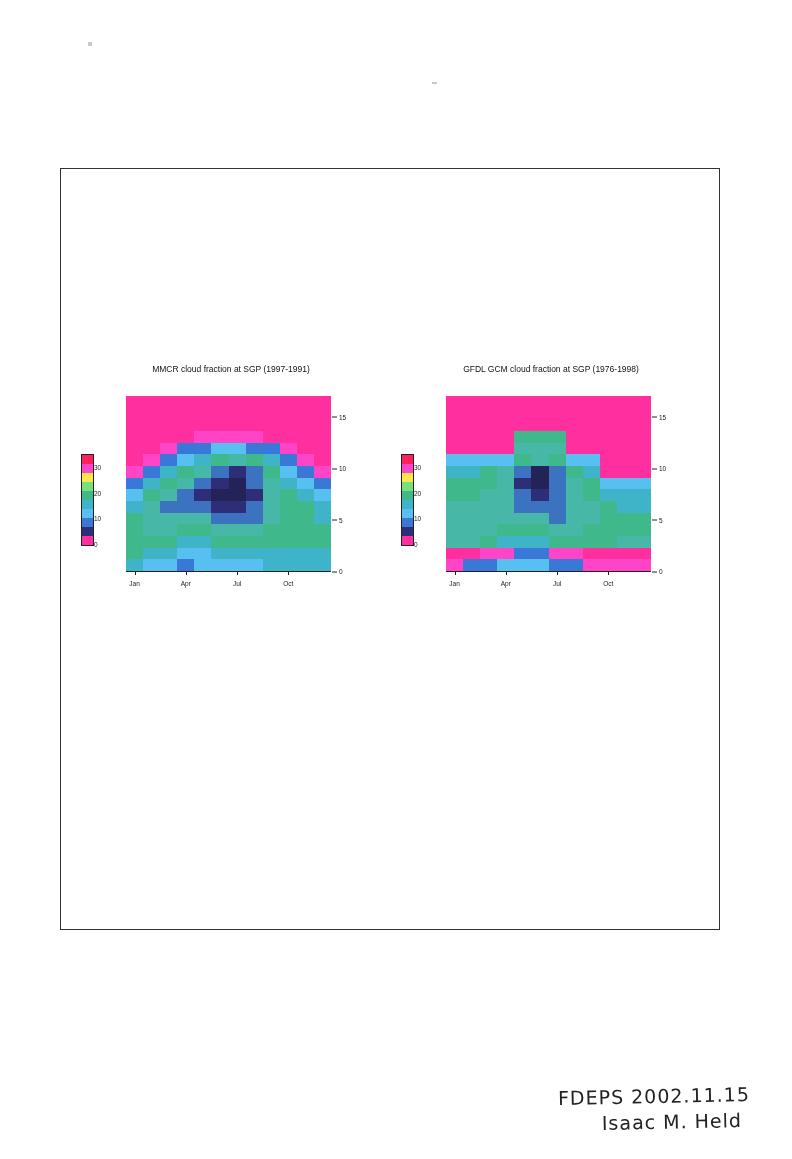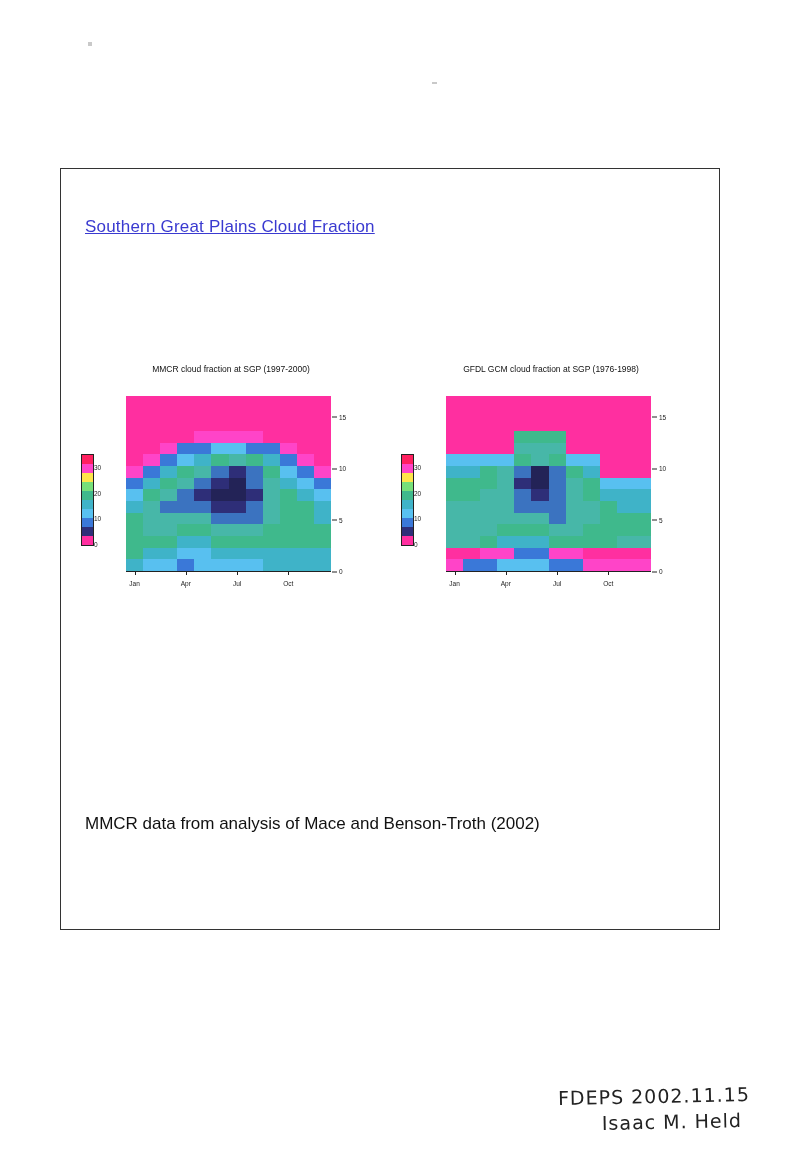--- a/index.html
+++ b/index.html
@@ -157,24 +157,23 @@
 </style>
 </head>
 <body>
 
 <div class="speck" style="left:88px;top:42px;width:4px;height:4px;"></div>
 <div class="speck" style="left:432px;top:82px;width:5px;height:2px;"></div>
 <div class="speck" style="left:68px;top:272px;width:3px;height:3px;"></div>
 
 <div class="slide">
 
-  <div class="slide-title">Southern Great Plains Cloud Fraction</div>
 
   <div class="panel left">
-    <div class="panel-title">MMCR cloud fraction at SGP (1997-2000)</div>
+    <div class="panel-title">MMCR cloud fraction at SGP (1997-1991)</div>
     <div class="plotwrap">
       <div class="cbar" id="cbar-0">
           <div class="seg" style="background: rgb(255, 32, 96);"></div>
           <div class="seg" style="background: rgb(255, 68, 200);"></div>
           <div class="seg" style="background: rgb(255, 229, 74);"></div>
           <div class="seg" style="background: rgb(118, 224, 122);"></div>
           <div class="seg" style="background: rgb(63, 185, 140);"></div>
           <div class="seg" style="background: rgb(63, 179, 200);"></div>
           <div class="seg" style="background: rgb(88, 192, 240);"></div>
           <div class="seg" style="background: rgb(58, 120, 216);"></div>
@@ -603,19 +602,18 @@
           <div class="xtickmark" style="left: 59.7917px;"></div>
           <div class="xtick" style="left: 59.7917px;">Apr</div>
           <div class="xtickmark" style="left: 111.042px;"></div>
           <div class="xtick" style="left: 111.042px;">Jul</div>
           <div class="xtickmark" style="left: 162.292px;"></div>
           <div class="xtick" style="left: 162.292px;">Oct</div>
         </div>
     </div>
   </div>
 
-  <div class="slide-footer">MMCR data from analysis of Mace and Benson-Troth (2002)</div>
 </div>
 
 <div class="handwriting">
   <div class="hw1">FDEPS 2002.11.15</div>
   <div class="hw2">Isaac M. Held</div>
 </div>
 
 </body></html>

